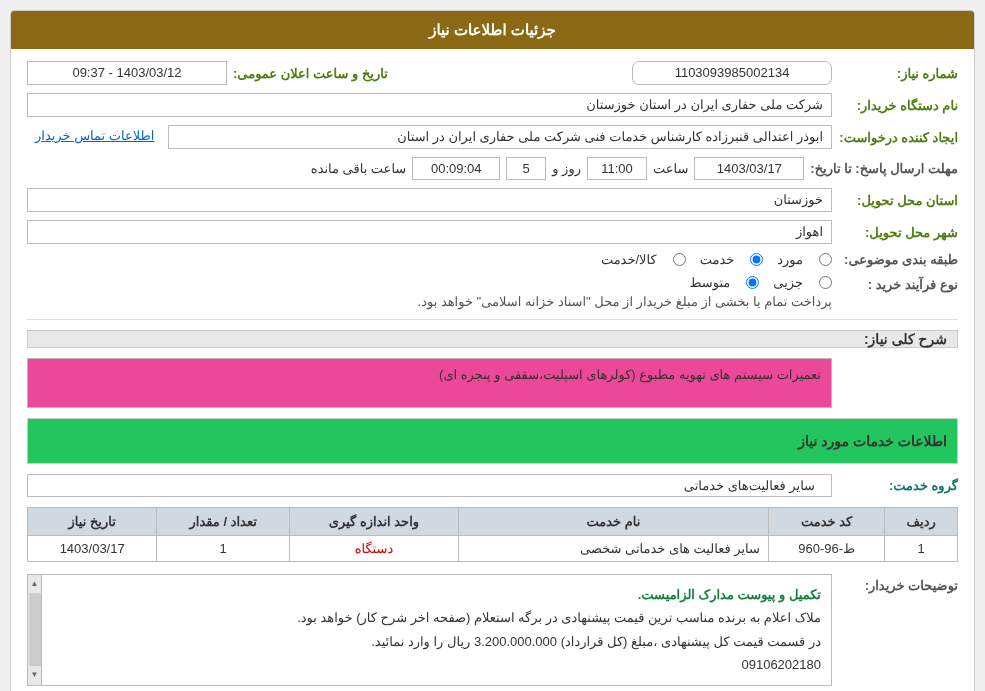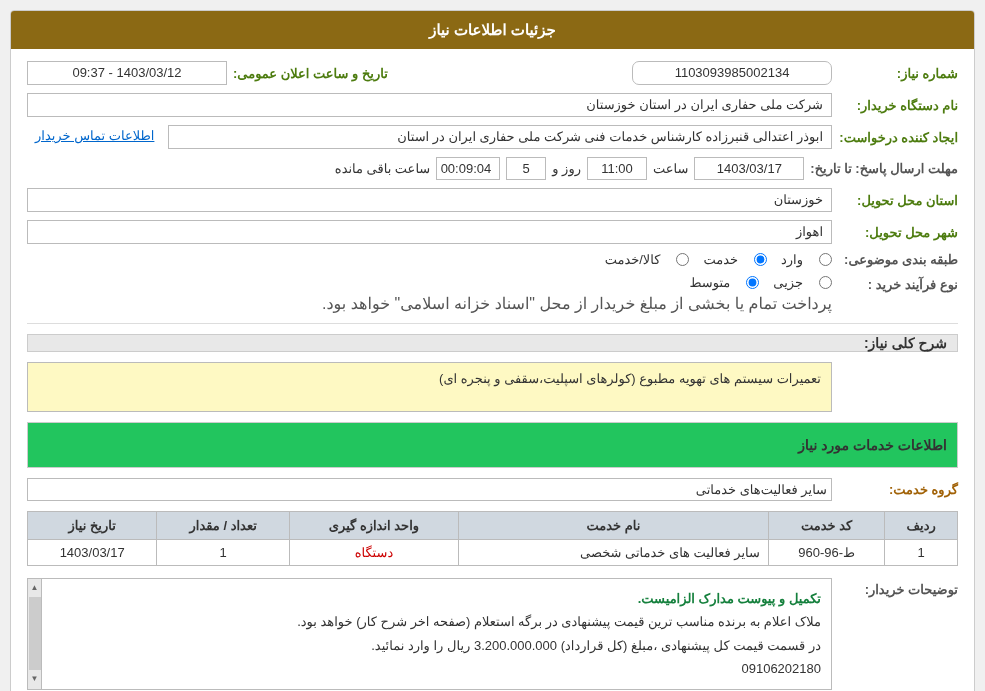--- a/index.html
+++ b/index.html
@@ -121,40 +121,40 @@
       flex: 1;
     }
     .purchase-type-radios {
       display: flex;
       align-items: center;
       gap: 14px;
       margin-bottom: 4px;
     }
     .purchase-type-note {
       color: #555;
-      font-size: 16px;
+      font-size: 13px;
     }
     .divider {
       border: none;
       border-top: 1px solid #ddd;
       margin: 10px 0;
     }
     .section-header {
       background: #e8e8e8;
       border: 1px solid #ccc;
       padding: 0 10px;
       font-weight: bold;
       font-size: 14px;
       margin-bottom: 10px;
       text-align: right;
     }
     .description-box {
       border: 1px solid #bbb;
       padding: 8px 10px;
-      background: #fef9c3;
+      background: #ec4899;
       min-height: 50px;
       text-align: right;
       margin-right: 126px;
       margin-bottom: 10px;
     }
     .services-section {
       margin-bottom: 10px;
     }
     .services-header {
       background: #22c55e;
@@ -165,28 +165,28 @@
       margin-bottom: 10px;
       text-align: right;
     }
     .service-group-row {
       display: flex;
       align-items: center;
       gap: 6px;
       margin-bottom: 10px;
     }
     .service-group-label {
-      color: #a16207;
+      color: #0f766e;
       font-weight: bold;
       white-space: nowrap;
       min-width: 120px;
     }
     .service-group-value {
       border: 1px solid #bbb;
-      padding: 3px 4px;
+      padding: 3px 16px;
       background: #fff;
       flex: 1;
       text-align: right;
     }
     .items-table {
       width: 100%;
       border-collapse: collapse;
       margin-bottom: 12px;
     }
     .items-table th {
@@ -283,41 +283,41 @@
       </div>
 
       <div class="deadline-row">
         <span class="deadline-label">مهلت ارسال پاسخ: تا تاریخ:</span>
         <div class="deadline-fields">
           <div class="info-value-inline" style="width:110px;">1403/03/17</div>
           <span>ساعت</span>
           <div class="info-value-inline" style="width:60px;">11:00</div>
           <span>روز و</span>
           <div class="info-value-inline" style="width:40px;">5</div>
-          <div class="info-value-inline" style="width:64px;">00:09:04</div>
+          <div class="info-value-inline" style="width:88px;">00:09:04</div>
           <span>ساعت باقی مانده</span>
         </div>
       </div>
 
       <div class="info-row">
         <span class="info-label">استان محل تحویل:</span>
         <div class="info-value">خوزستان</div>
       </div>
 
       <div class="info-row">
         <span class="info-label">شهر محل تحویل:</span>
         <div class="info-value">اهواز</div>
       </div>
 
       <div class="category-row">
         <span class="category-label">طبقه بندی موضوعی:</span>
         <div class="radio-group">
           <div class="radio-item">
             <input type="radio" name="category" style="">
-            <span>وارد</span>
+            <span>مورد</span>
           </div>
           <div class="radio-item">
             <input type="radio" name="category" checked="" style="">
             <span>خدمت</span>
           </div>
           <div class="radio-item">
             <input type="radio" name="category" style="">
             <span>کالا/خدمت</span>
           </div>
         </div>

